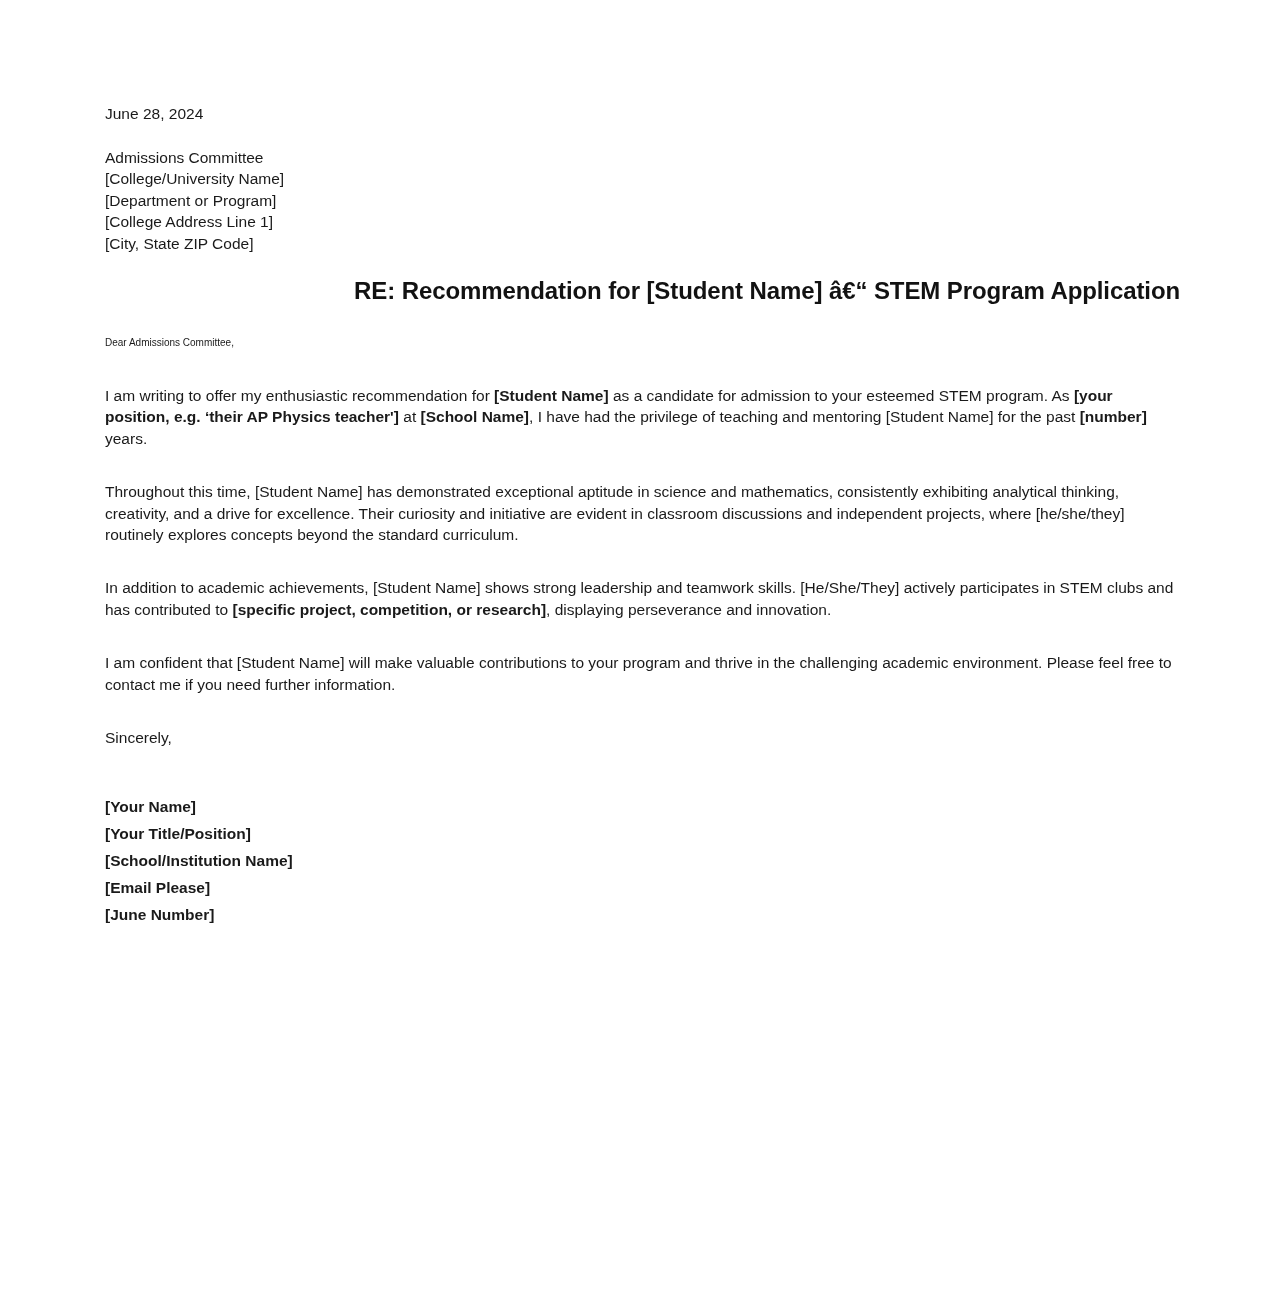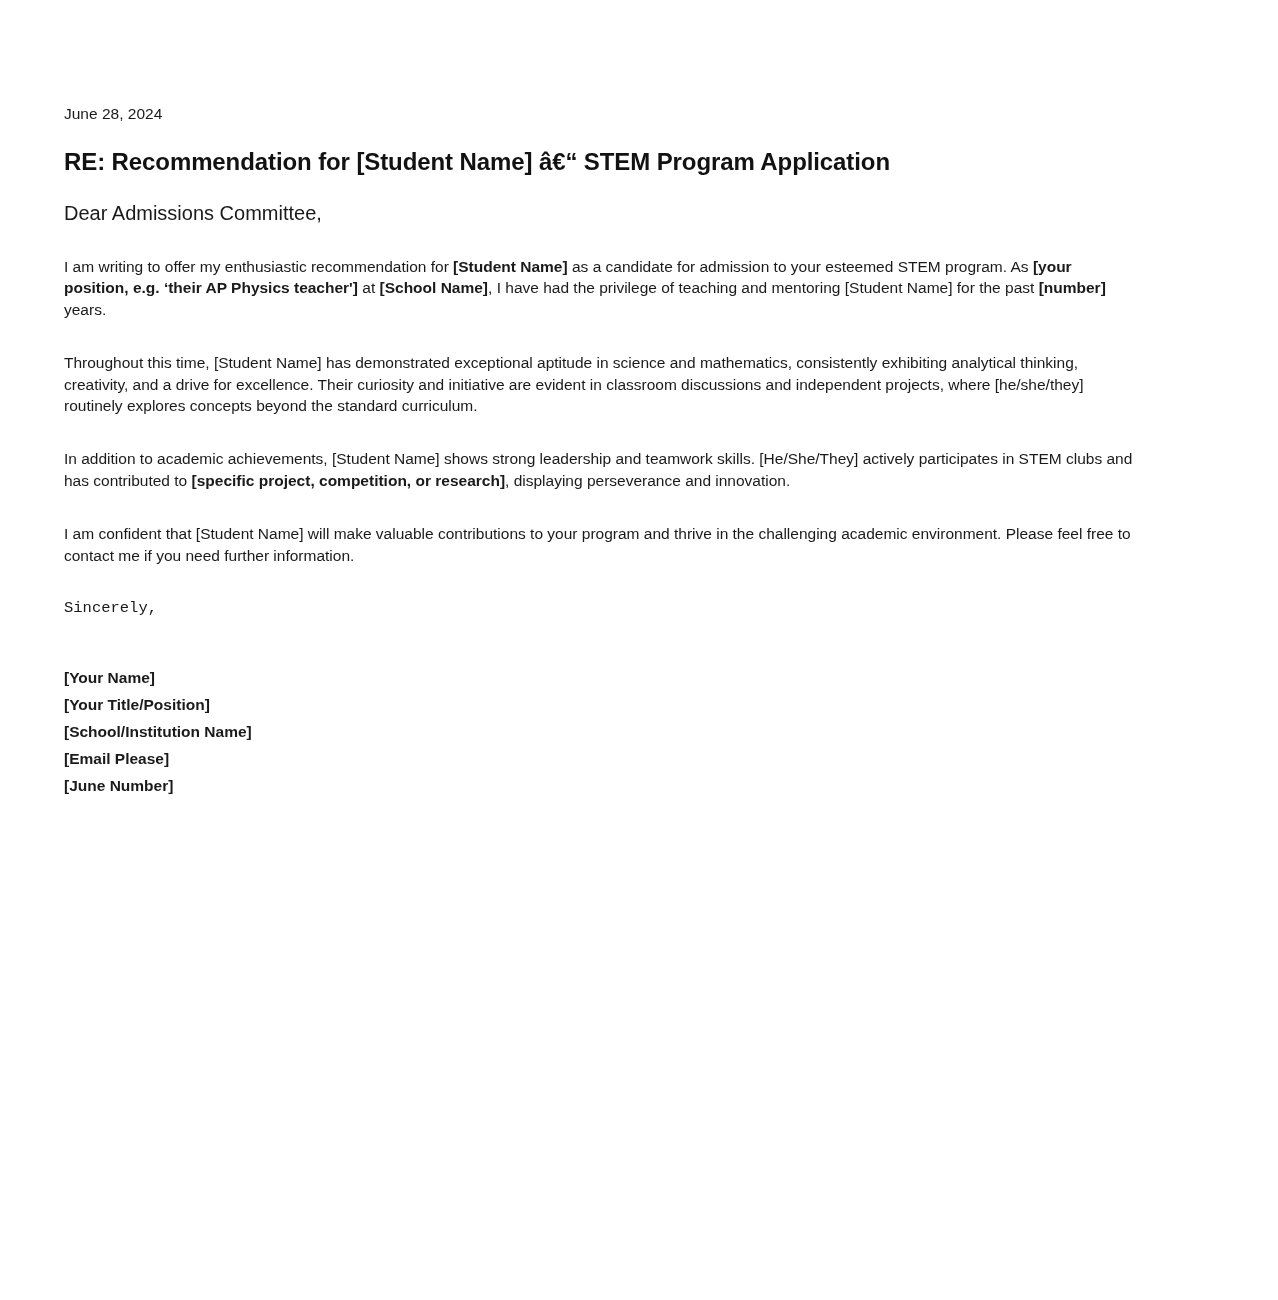--- a/index.html
+++ b/index.html
@@ -14,21 +14,21 @@
     font-family: "Liberation Sans", sans-serif;
     color: #1a1a1a;
     -webkit-font-smoothing: antialiased;
   }
   .page {
     position: relative;
     width: 1278px;
     height: 1300px;
     background: #ffffff;
     box-sizing: border-box;
-    padding: 103px 98px 0 64px;
+    padding: 103px 98px 0 105px;
   }
   .doc {
     width: 1075px;
   }
   
   .date-line {
     font-size: 15.5px;
     line-height: 21px;
     margin: 0 0 23px 0;
   }
@@ -43,45 +43,45 @@
     white-space: nowrap;
   }
   
   .subject-heading {
     font-size: 24px;
     font-weight: bold;
     line-height: 30px;
     margin: 19px 0 26px 0;
     letter-spacing: -0.1px;
     color: #121212;
+    text-align: right;
   }
   
   .salutation {
-    font-size: 20px;
+    font-size: 10px;
     line-height: 21px;
     margin: 0 0 32px 0;
   }
   
   .body-para {
     font-size: 15.5px;
     line-height: 21.4px;
     margin: 0 0 32px 0;
     text-align: left;
   }
   .body-para b,
   .body-para .strong {
     font-weight: bold;
     text-align: right;
   }
   
   .closing {
     font-size: 15.5px;
     line-height: 21px;
     margin: 0 0 0 0;
-    font-family: Liberation Mono, monospace;
   }
   
   .signature-block {
     margin: 45px 0 0 0;
   }
   .signature-line {
     font-size: 15.5px;
     line-height: 27px;
     margin: 0;
     white-space: nowrap;
@@ -89,20 +89,27 @@
   }
 </style>
 </head>
 <body>
 
 <div class="page">
   <div class="doc">
 
     <p class="date-line">June 28, 2024</p>
 
+    <div class="address-block">
+      <p class="address-line">Admissions Committee</p>
+      <p class="address-line">[College/University Name]</p>
+      <p class="address-line">[Department or Program]</p>
+      <p class="address-line">[College Address Line 1]</p>
+      <p class="address-line">[City, State ZIP Code]</p>
+    </div>
 
     <h1 class="subject-heading">RE: Recommendation for [Student Name] â€“ STEM Program Application</h1>
 
     <p class="salutation">Dear Admissions Committee,</p>
 
     <p class="body-para"><span>I am writing to offer my enthusiastic recommendation for </span><b>[Student Name]</b><span> as a candidate for admission to your esteemed STEM program. As </span><b>[your position, e.g. ‘their AP Physics teacher']</b><span> at </span><b>[School Name]</b><span>, I have had the privilege of teaching and mentoring [Student Name] for the past </span><b>[number]</b><span> years.</span></p>
     <p class="body-para"><span>Throughout this time, [Student Name] has demonstrated exceptional aptitude in science and mathematics, consistently exhibiting analytical thinking, creativity, and a drive for excellence. Their curiosity and initiative are evident in classroom discussions and independent projects, where [he/she/they] routinely explores concepts beyond the standard curriculum.</span></p>
     <p class="body-para"><span>In addition to academic achievements, [Student Name] shows strong leadership and teamwork skills. [He/She/They] actively participates in STEM clubs and has contributed to </span><b>[specific project, competition, or research]</b><span>, displaying perseverance and innovation.</span></p>
     <p class="body-para"><span>I am confident that [Student Name] will make valuable contributions to your program and thrive in the challenging academic environment. Please feel free to contact me if you need further information.</span></p>
 

